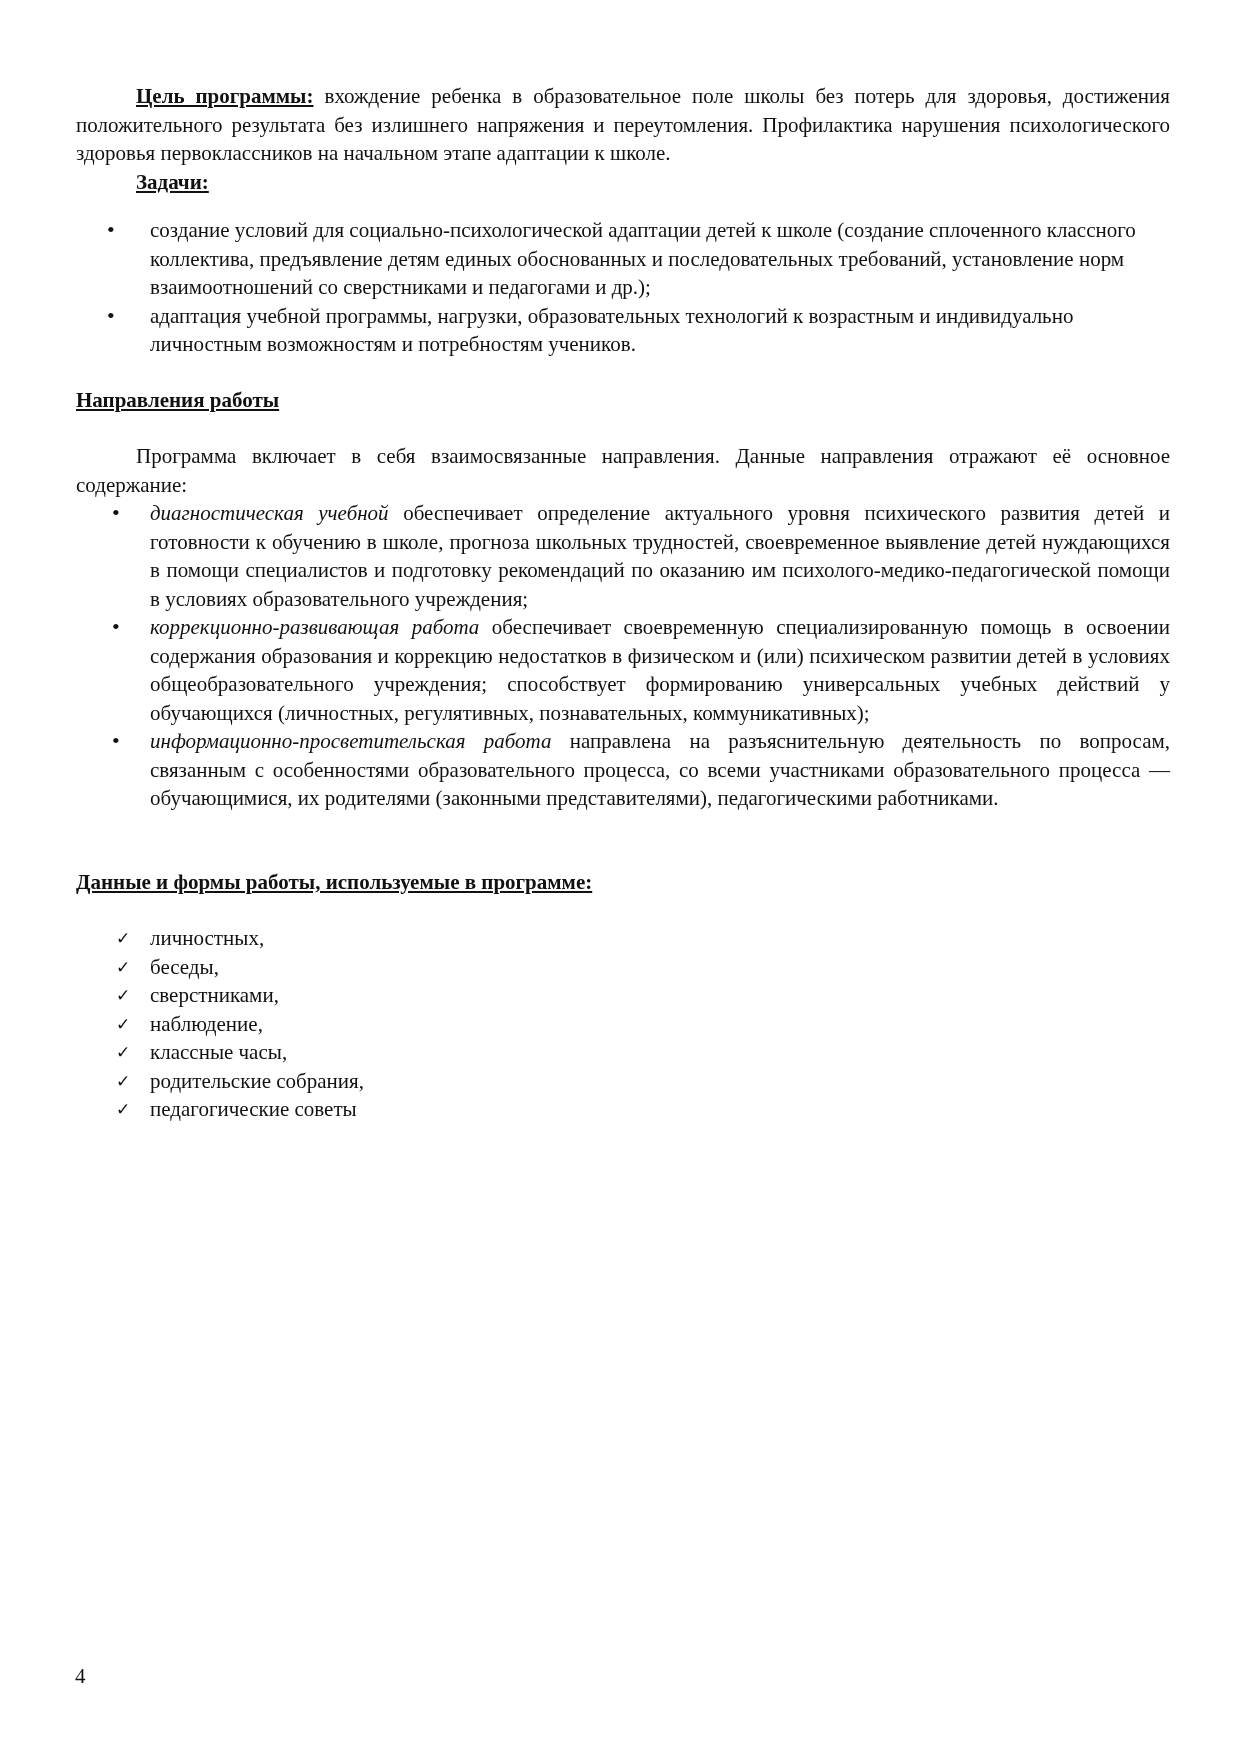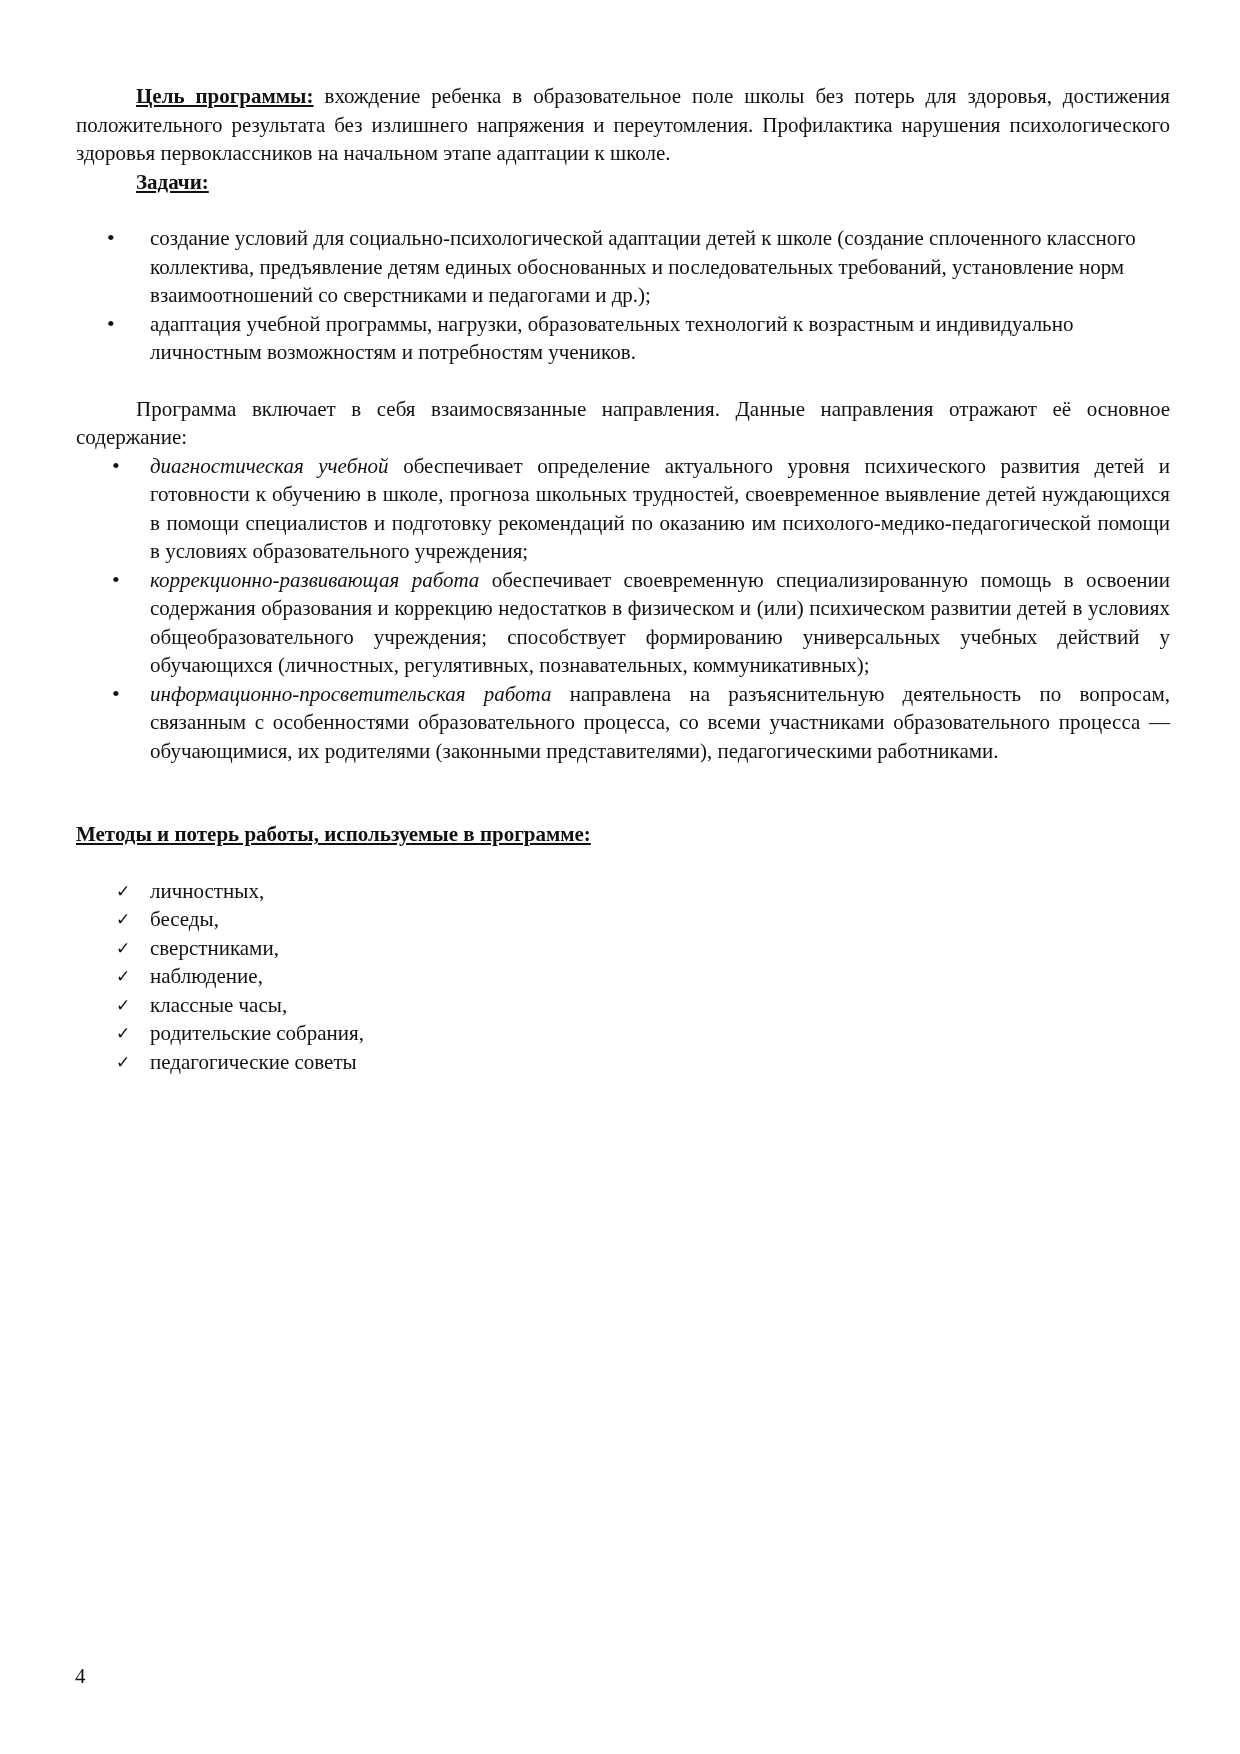--- a/index.html
+++ b/index.html
@@ -30,35 +30,36 @@
   </style>
 </head>
 <body>
 
 <div class="page">
 
   <p class="indent"><span class="bold-u">Цель программы:</span><span> вхождение ребенка в образовательное поле школы без потерь для здоровья, достижения положительного результата без излишнего напряжения и переутомления. Профилактика нарушения психологического здоровья первоклассников на начальном этапе адаптации к школе.</span></p>
 
   <div class="tasks-head"><span class="bold-u">Задачи:</span></div>
 
-  <ul class="bullets" style="margin-top:28px;">
+  <ul class="bullets" style="margin-top:20px;">
     <li>создание условий для социально-психологической адаптации детей к школе (создание сплоченного классного коллектива, предъявление детям единых обоснованных и последовательных требований, установление норм взаимоотношений со сверстниками и педагогами и др.);</li>
     <li>адаптация учебной программы, нагрузки, образовательных технологий к возрастным и индивидуально личностным возможностям и потребностям учеников.</li>
   </ul>
 
+  <div class="heading" style="margin-top:27px; line-height:28.5px;">Направления работы</div>
 
   <p class="indent" style="margin-top:28px;">Программа включает в себя взаимосвязанные направления. Данные направления отражают её основное содержание:</p>
 
   <ul class="dirs">
     <li><em>диагностическая учебной</em><span> обеспечивает определение актуального уровня психического развития детей и готовности к обучению в школе, прогноза школьных трудностей, своевременное выявление детей нуждающихся в помощи специалистов и подготовку рекомендаций по оказанию им психолого-медико-педагогической помощи в условиях образовательного учреждения;</span></li>
     <li><em>коррекционно-развивающая работа</em><span> обеспечивает своевременную специализированную помощь в освоении содержания образования и коррекцию недостатков в физическом и (или) психическом развитии детей в условиях общеобразовательного учреждения; способствует формированию универсальных учебных действий у обучающихся (личностных, регулятивных, познавательных, коммуникативных);</span></li>
     <li><em>информационно-просветительская работа</em><span> направлена на разъяснительную деятельность по вопросам, связанным с особенностями образовательного процесса, со всеми участниками образовательного процесса — обучающимися, их родителями (законными представителями), педагогическими работниками.</span></li>
   </ul>
 
-  <div class="heading" style="margin-top:55px; line-height:28.5px;">Методы и потерь работы, используемые в программе:</div>
+  <div class="heading" style="margin-top:55px; line-height:28.5px;">Данные и формы работы, используемые в программе:</div>
 
   <ul class="checks" style="margin-top:28px;">
     <li><span class="chk">✓</span><span>личностных,</span></li>
     <li><span class="chk">✓</span><span>беседы,</span></li>
     <li><span class="chk">✓</span><span>сверстниками,</span></li>
     <li><span class="chk">✓</span><span>наблюдение,</span></li>
     <li><span class="chk">✓</span><span>классные часы,</span></li>
     <li><span class="chk">✓</span><span>родительские собрания,</span></li>
     <li><span class="chk">✓</span><span>педагогические советы</span></li>
   </ul>

